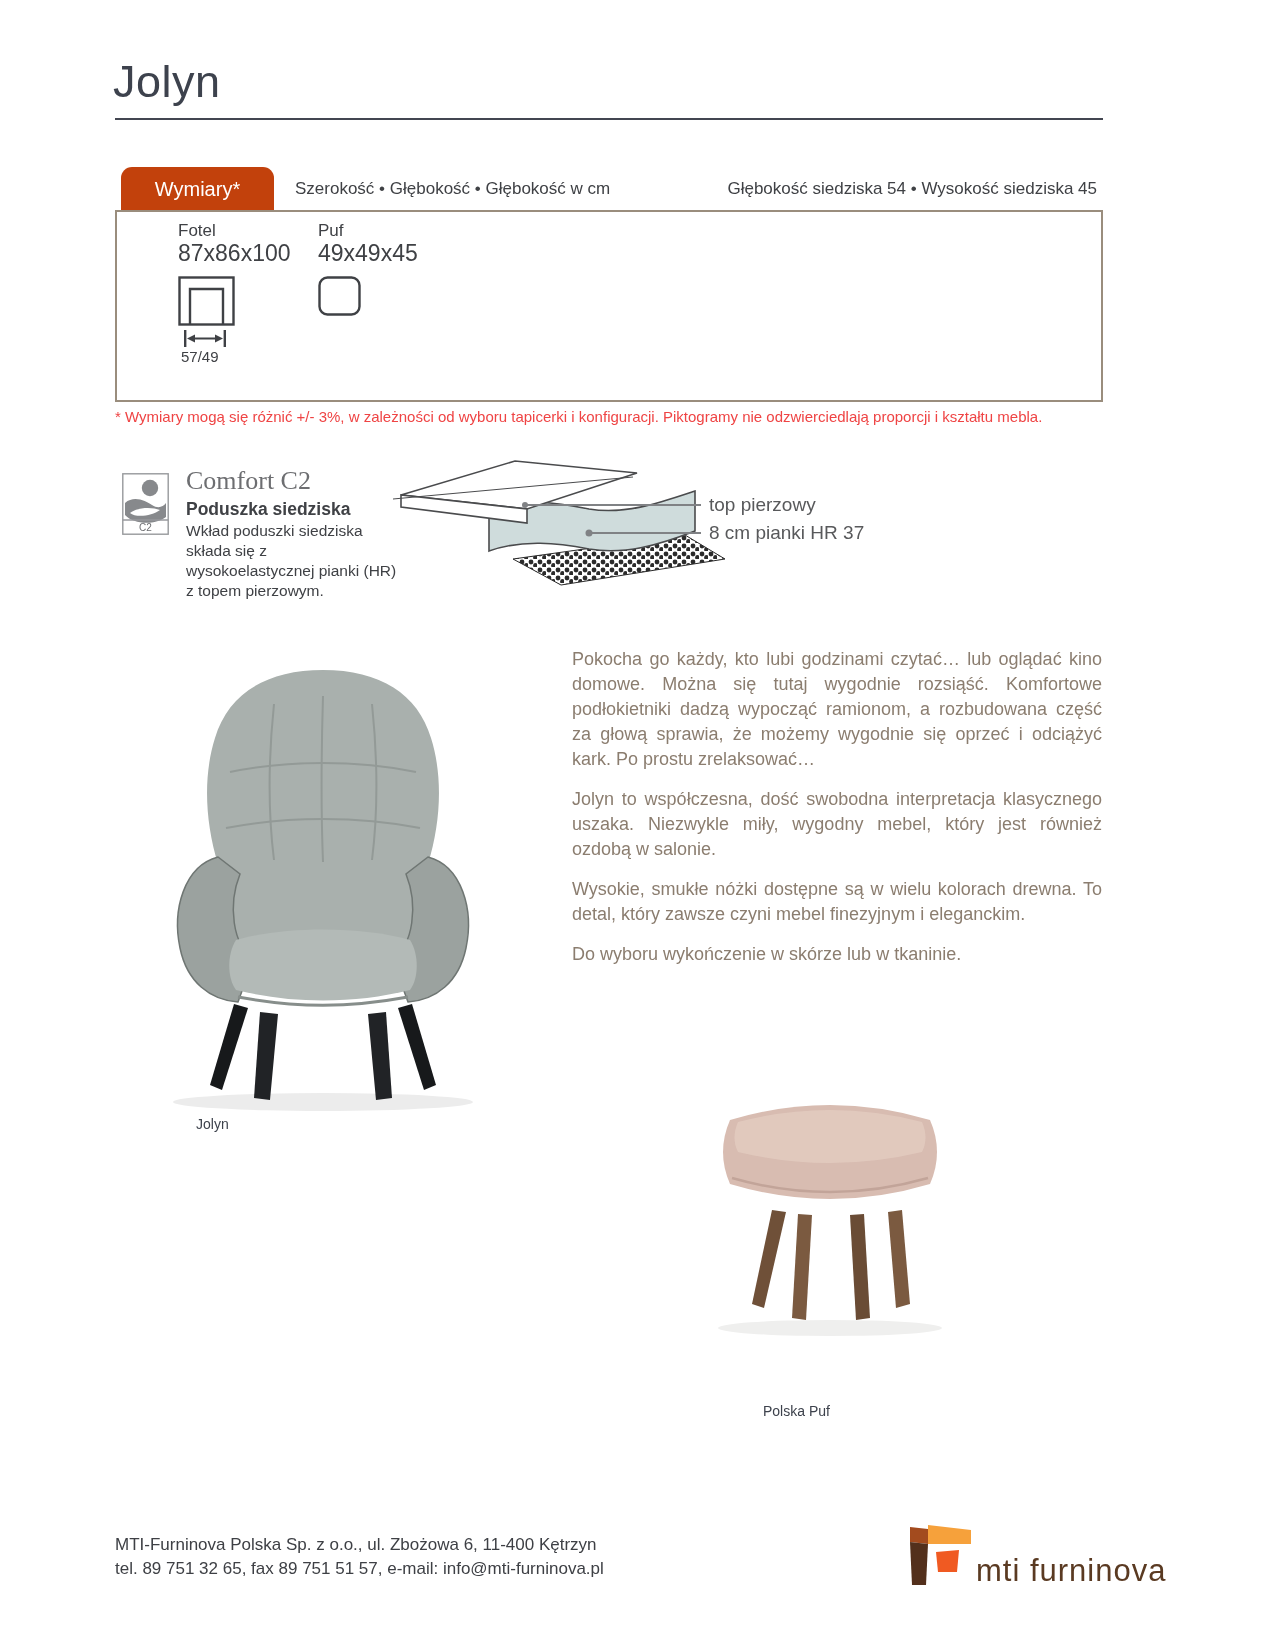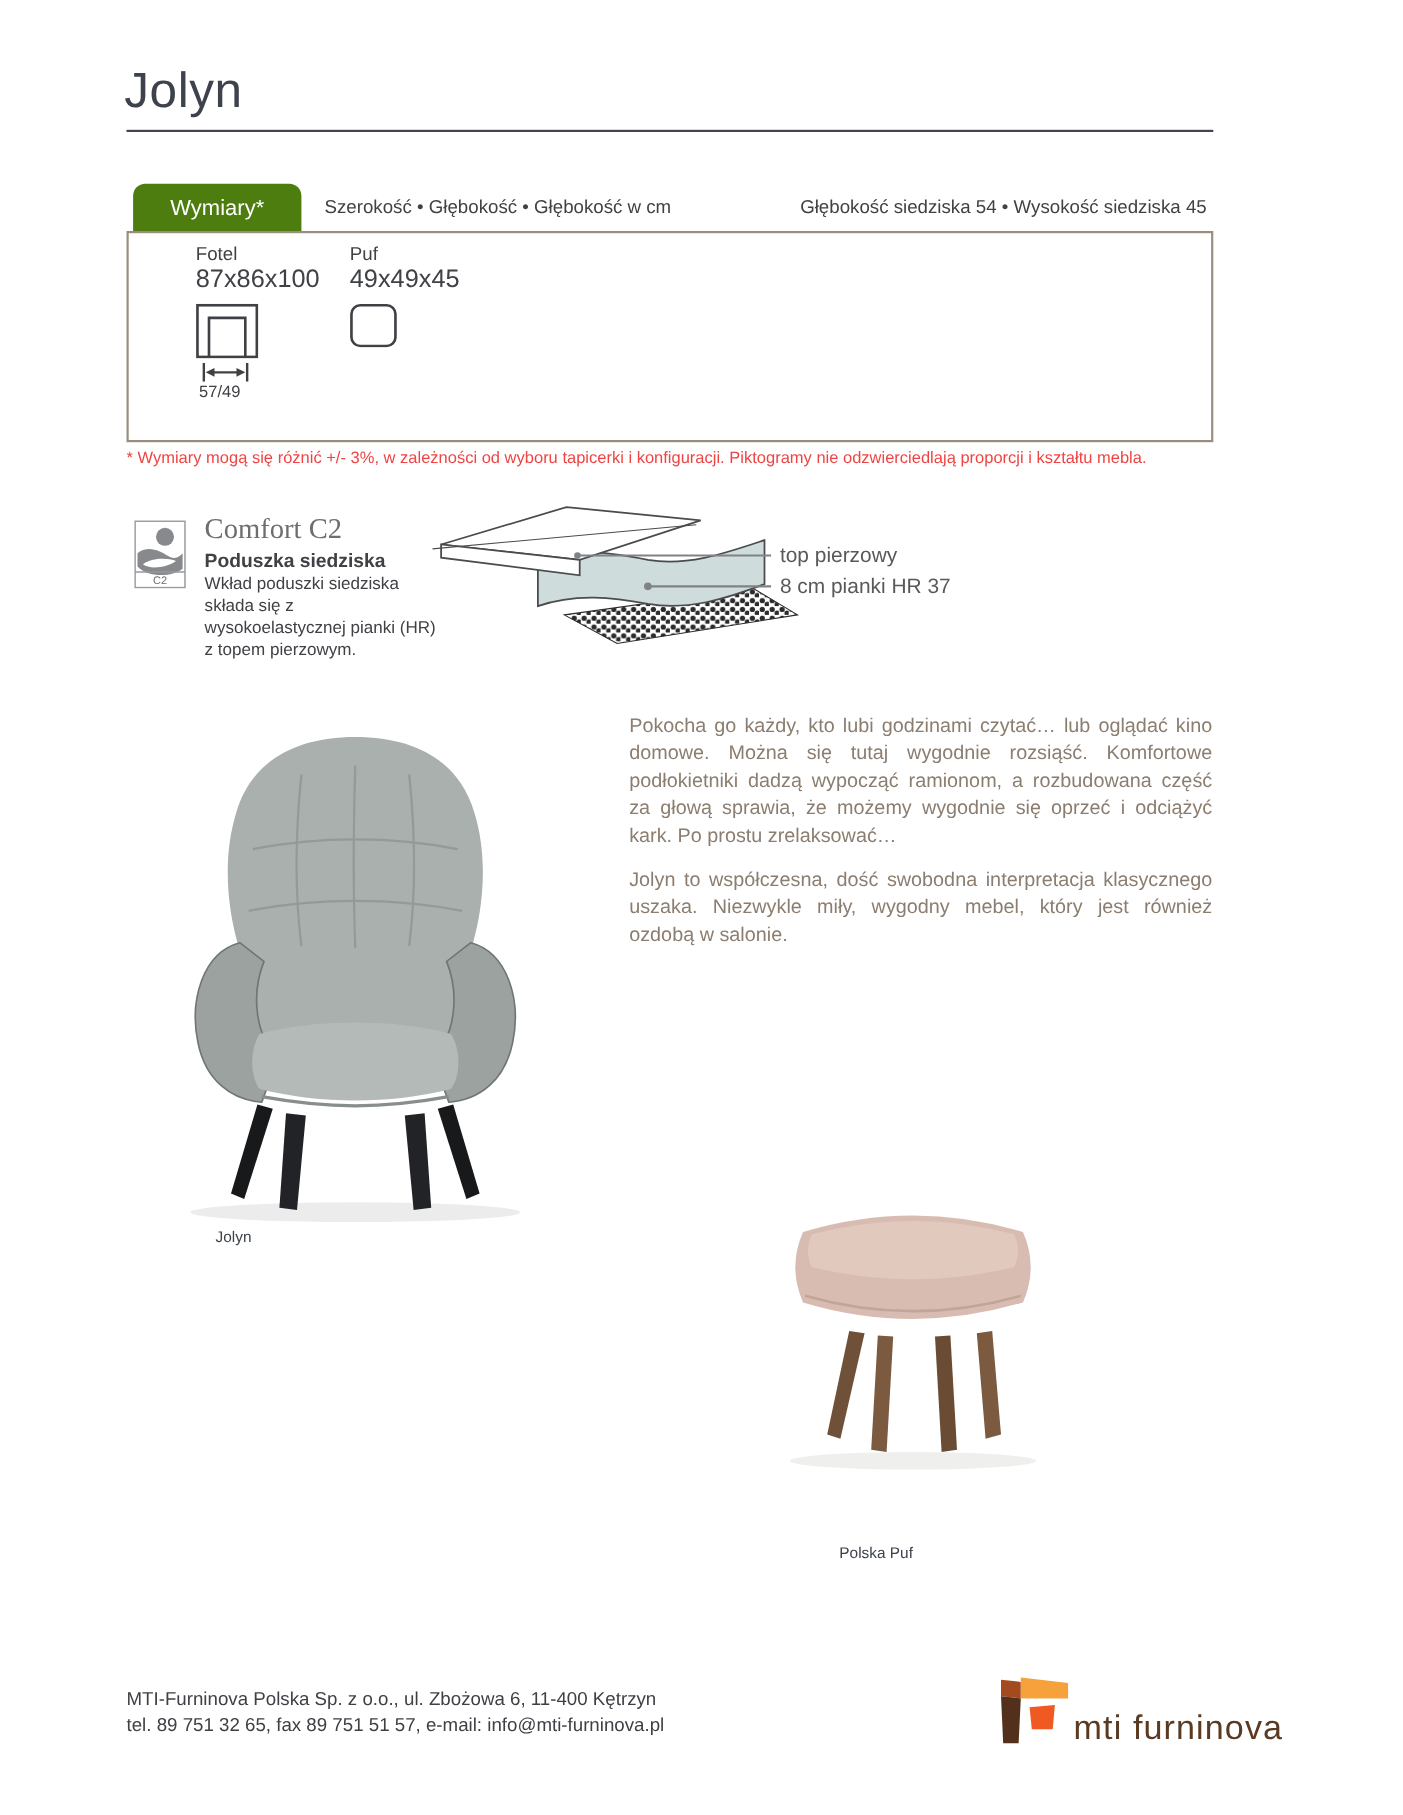--- a/index.html
+++ b/index.html
@@ -7,21 +7,21 @@
     width:1275px;height:1650px;background:#ffffff;position:relative;
     font-family:"Liberation Sans", sans-serif;color:#414246;overflow:hidden;
   }
   .abs{position:absolute;}
 
   
   .page-title{left:113px;top:56px;font-size:45px;font-weight:400;color:#3d424d;letter-spacing:.5px;}
   .title-rule{left:115px;top:118px;width:988px;border-top:2px solid #434651;}
 
   
-  .dim-tab{left:121px;top:167px;width:153px;height:43px;background:#4d7c0f;
+  .dim-tab{left:121px;top:167px;width:153px;height:43px;background:#c2410c;
     border-radius:11px 11px 0 0;color:#ffffff;font-size:20px;line-height:45px;text-align:center;}
   .dim-header-left{left:295px;top:179px;font-size:17px;color:#3f4145;}
   .dim-header-right{left:600px;top:179px;width:497px;text-align:right;font-size:17px;color:#3f4145;}
   .dim-box{left:115px;top:210px;width:984px;height:188px;border:2px solid #9a8d7d;background:#fff;}
   .dim-item-label{font-size:17px;color:#3f4145;}
   .dim-item-size{font-size:23px;color:#3f4145;}
   .fotel-label{left:178px;top:221px;text-align:center;}
   .fotel-size{left:178px;top:240px;}
   .fotel-picto{left:178px;top:276px;}
   .fotel-arrow{left:184px;top:330px;}
@@ -152,20 +152,22 @@
 
   <path d="M98,288 C146,274 224,274 272,288 C281,302 281,326 272,338
            C216,352 154,352 98,338 C89,326 89,302 98,288 Z" fill="#b3bab7"></path>
   <path d="M100,345 C160,356 210,356 270,345" stroke="#878e8b" stroke-width="3" fill="none"></path>
 </svg>
 <div class="abs chair-caption">Jolyn</div>
 
 <div class="abs desc-col">
   <p>Pokocha go każdy, kto lubi godzinami czytać… lub oglądać kino domowe. Można się tutaj wygodnie rozsiąść. Komfortowe podłokietniki dadzą wypocząć ramionom, a rozbudowana część za głową sprawia, że możemy wygodnie się oprzeć i odciążyć kark. Po prostu zrelaksować…</p>
   <p>Jolyn to współczesna, dość swobodna interpretacja klasycznego uszaka. Niezwykle miły, wygodny mebel, który jest również ozdobą w salonie.</p>
+  <p>Wysokie, smukłe nóżki dostępne są w wielu kolorach drewna. To detal, który zawsze czyni mebel finezyjnym i eleganckim.</p>
+  <p>Do wyboru wykończenie w skórze lub w tkaninie.</p>
 </div>
 
 <svg class="abs pouf-img" width="265" height="260" viewBox="0 0 265 260">
   <ellipse cx="132" cy="246" rx="112" ry="8" fill="#efefee"></ellipse>
 
   <polygon points="74,128 88,130 66,226 54,222" fill="#6f5038"></polygon>
   <polygon points="190,130 204,128 212,222 198,226" fill="#7b5a40"></polygon>
   <polygon points="100,132 114,133 108,238 94,236" fill="#7b5a40"></polygon>
   <polygon points="152,133 166,132 172,236 158,238" fill="#6a4c35"></polygon>
 

